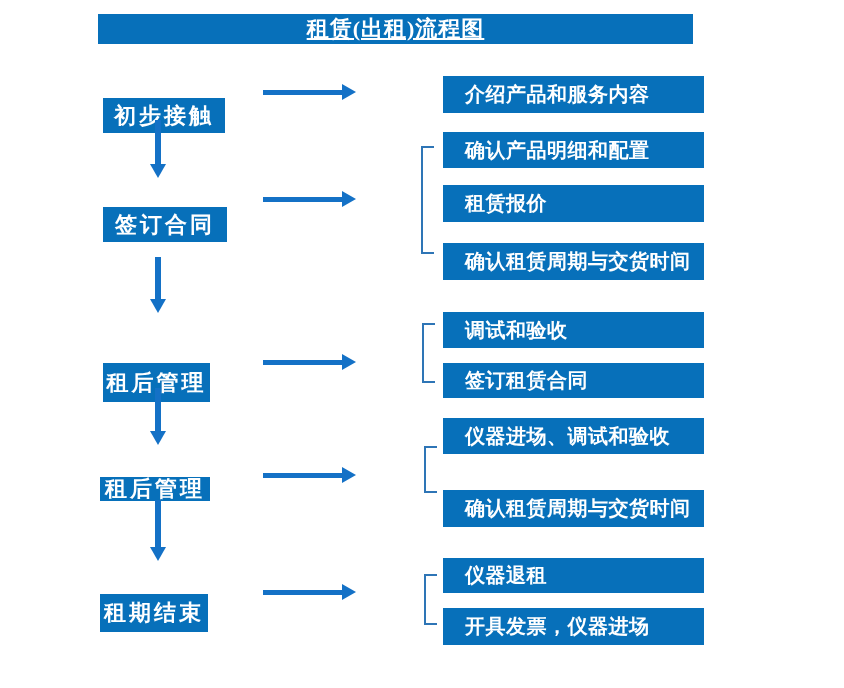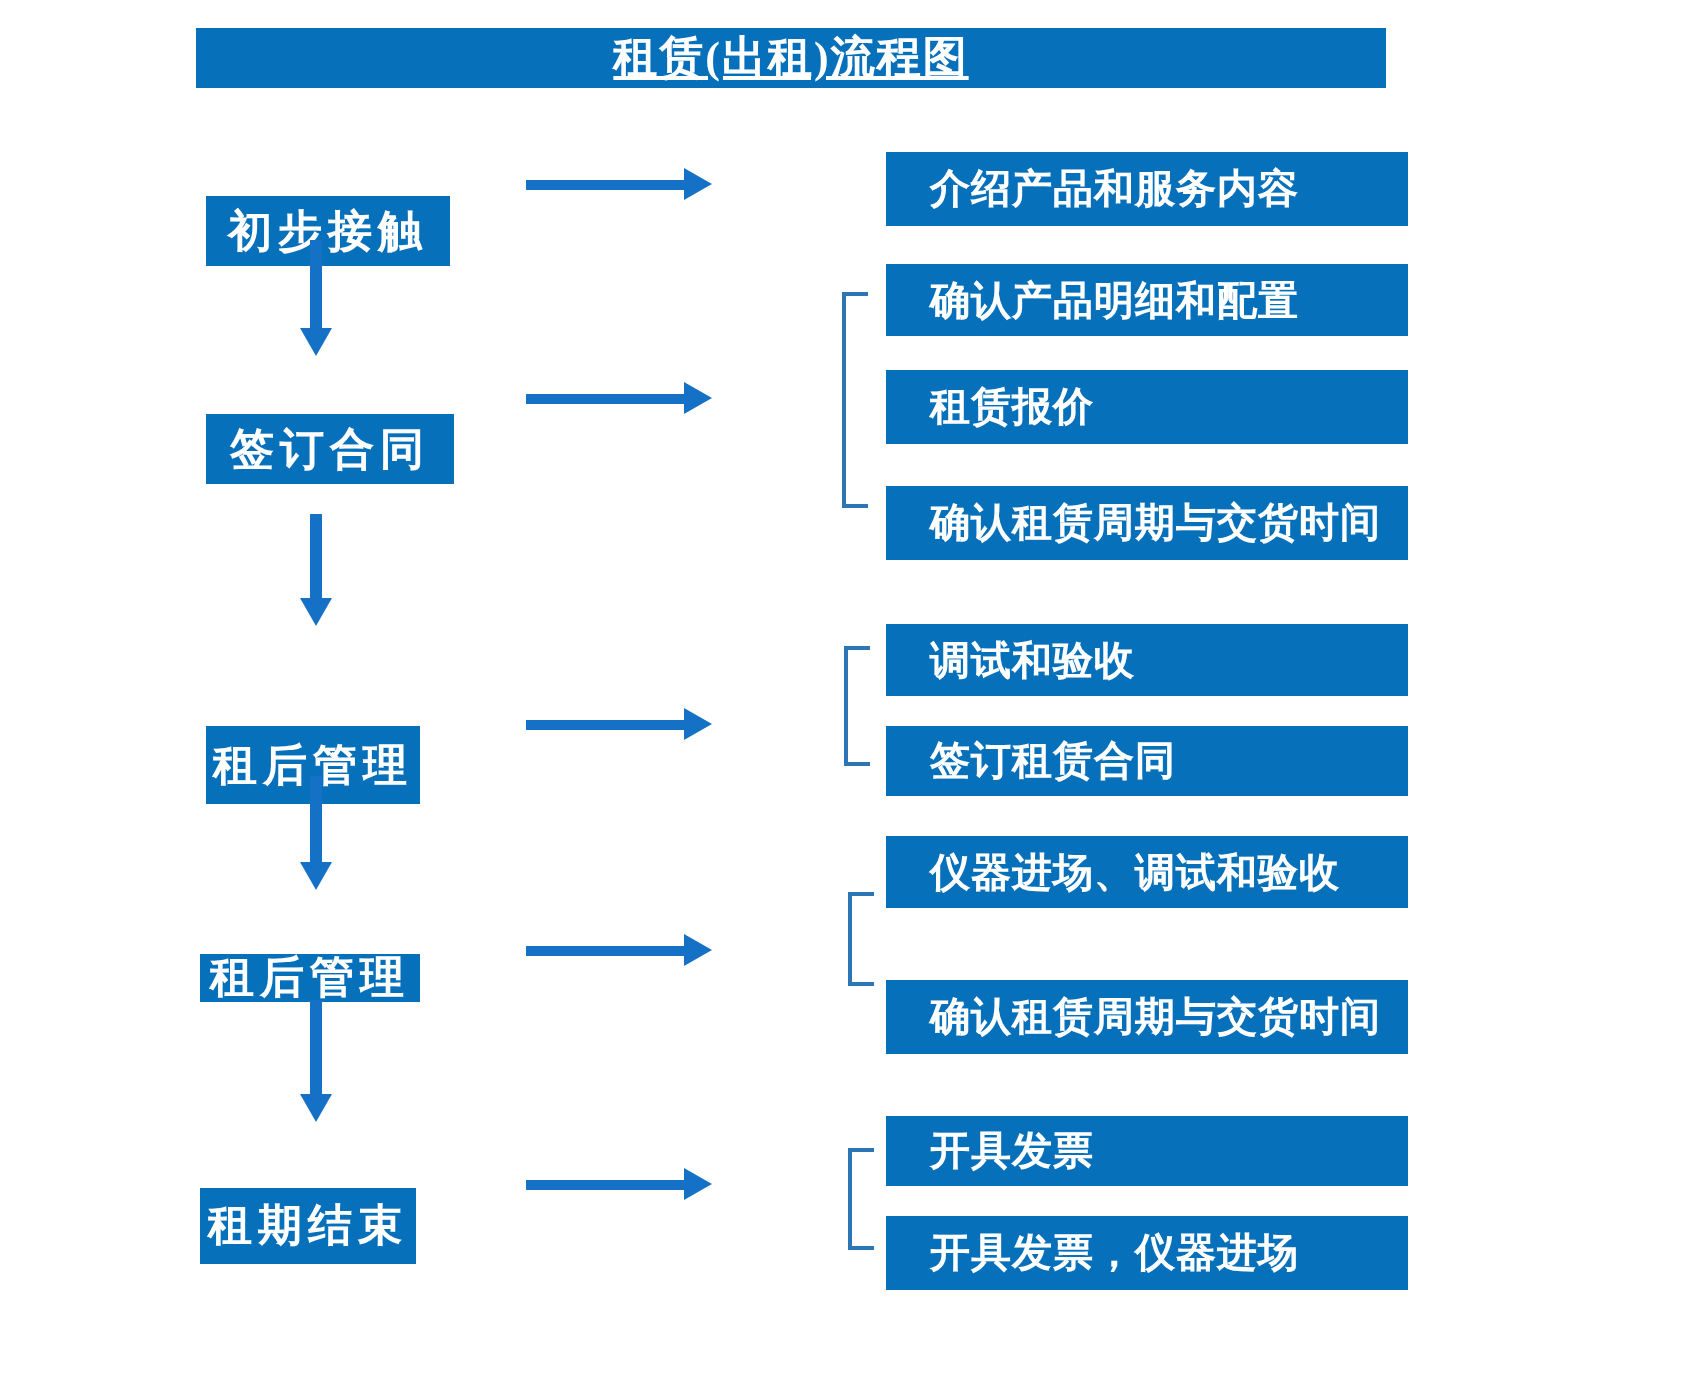--- a/index.html
+++ b/index.html
@@ -137,14 +137,14 @@
 <div class="box detail" style="top:132px;height:36px">确认产品明细和配置</div>
 <div class="box detail" style="top:185px;height:37px">租赁报价</div>
 <div class="box detail" style="top:243px;height:37px">确认租赁周期与交货时间</div>
 
 <div class="box detail" style="top:312px;height:36px">调试和验收</div>
 <div class="box detail" style="top:363px;height:35px">签订租赁合同</div>
 
 <div class="box detail" style="top:418px;height:36px">仪器进场、调试和验收</div>
 <div class="box detail" style="top:490px;height:37px">确认租赁周期与交货时间</div>
 
-<div class="box detail" style="top:558px;height:35px">开具发票</div>
+<div class="box detail" style="top:558px;height:35px">仪器退租</div>
 <div class="box detail" style="top:608px;height:37px">开具发票，仪器进场</div>
 
 </body></html>

